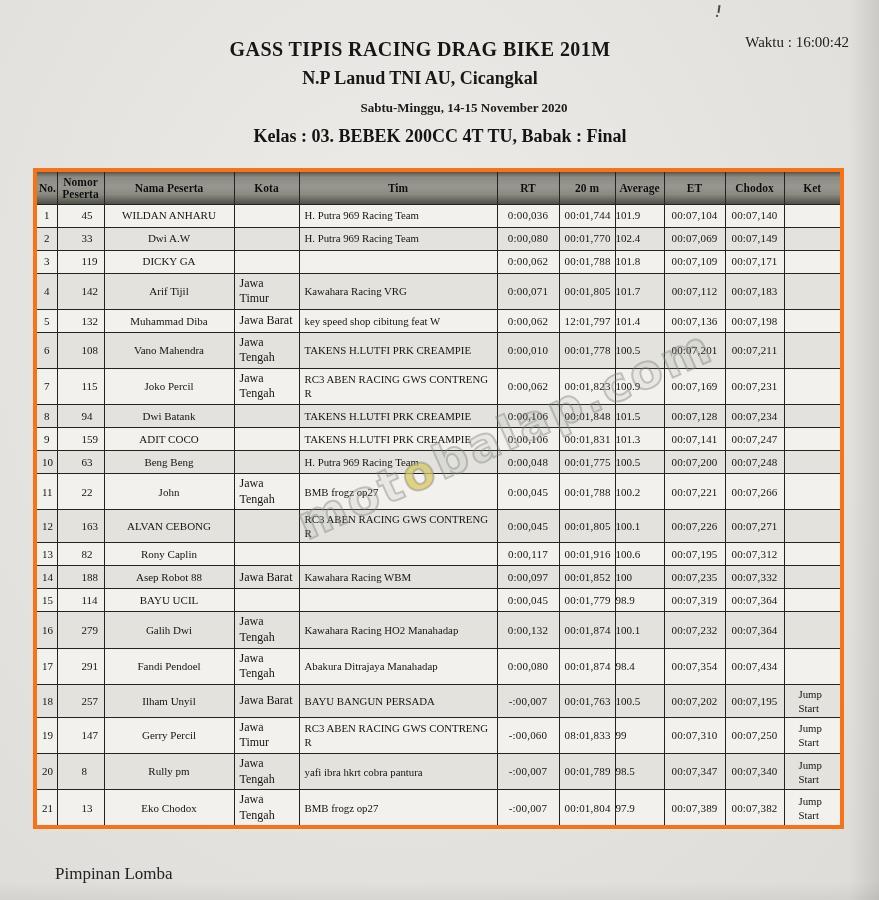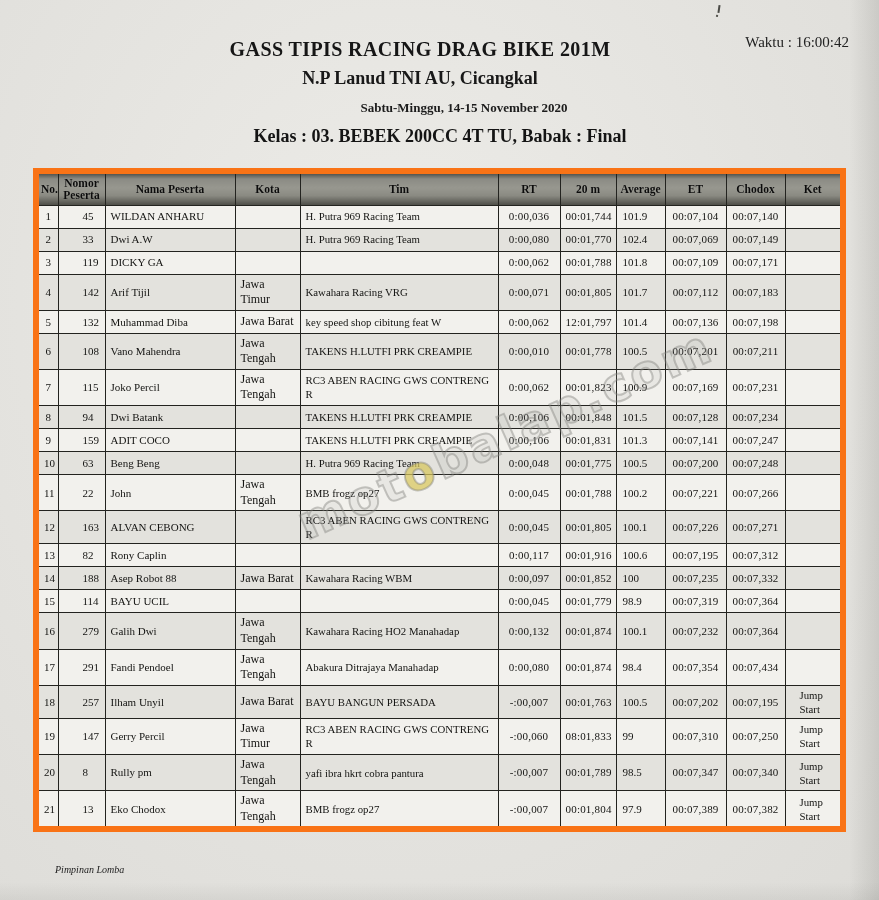--- a/index.html
+++ b/index.html
@@ -47,21 +47,21 @@
     font-size:13px; font-weight:bold; color:#1c1c1c;margin-left:44px;
   }
   .kelas {
     position:absolute; top:126px; left:0; width:880px; text-align:center;
     font-size:18px; font-weight:bold; color:#141414;
   }
 
   .table-wrap { position:absolute; left:33px; top:168px; }
   table {
     border-collapse:collapse; table-layout:fixed; width:807px;
-    border:6px solid #f97316;
+    border:4px solid #f97316;
     background:#c2410c;
   }
   th, td {
     border:1px solid #23231f;
     vertical-align:middle;
     overflow:hidden;
   }
   thead th {
     height:34px;
     background:linear-gradient(180deg,#55554f 0%,#8b8b84 16%,#97978f 45%,#8a8a82 70%,#4e4e48 100%);
@@ -73,30 +73,30 @@
   tbody td {
     height:23px;
     font-size:11px; line-height:1.3;
     padding:2px 5px;
     color:#141412;
   }
   tbody tr:nth-child(even) td { background:#e3e2dd; }
   tbody tr:nth-child(odd)  td { background:#f2f1ed; }
   .col-no    { text-align:center; }
   .col-nomor { text-align:left; padding-left:24px; }
-  .col-nama  { text-align:left; }
+  .col-nama  { text-align:center; }
   .col-kota  { text-align:left; font-size:12px; padding:2px 5px 2px 5px; }
   .col-tim   { text-align:left; font-size:10.8px; }
   .col-rt, .col-m20, .col-et, .col-total { text-align:center; letter-spacing:0.2px; }
-  .col-avg   { text-align:left; padding-left:6px; }
+  .col-avg   { text-align:left; padding-left:0; }
   .col-ket   { text-align:left; padding-left:14px; font-size:10.8px; }
 
   .footer-label {
     position:absolute; left:55px; top:864px;
-    font-size:10px; color:#222;font-style:italic;
+    font-size:17px; color:#222;
   }
 
   .watermark {
     position:absolute; left:300px; top:498px;
     transform:rotate(-24deg); transform-origin:left center;
     font-family:"DejaVu Sans", sans-serif;
     font-size:47px; font-weight:800; letter-spacing:3px;
     color:rgba(150,150,146,0.10);
     -webkit-text-stroke:2px rgba(128,128,124,0.42);
     white-space:nowrap; pointer-events:none; z-index:5;

